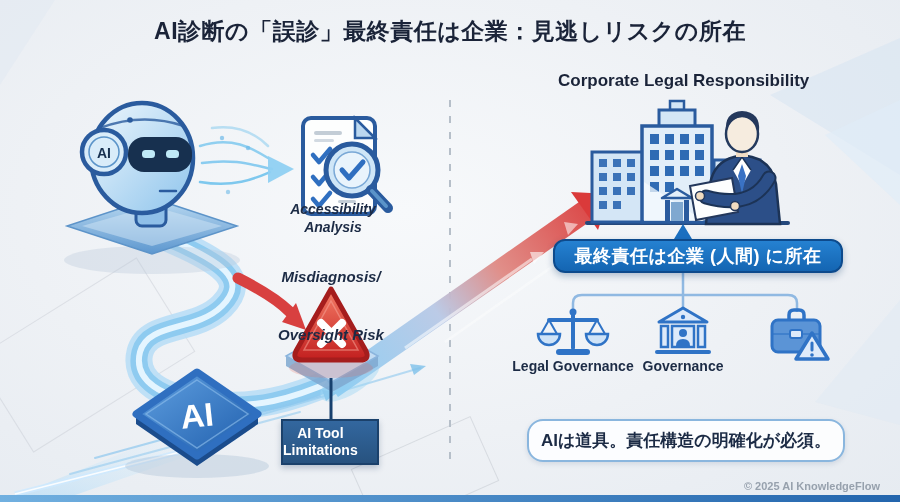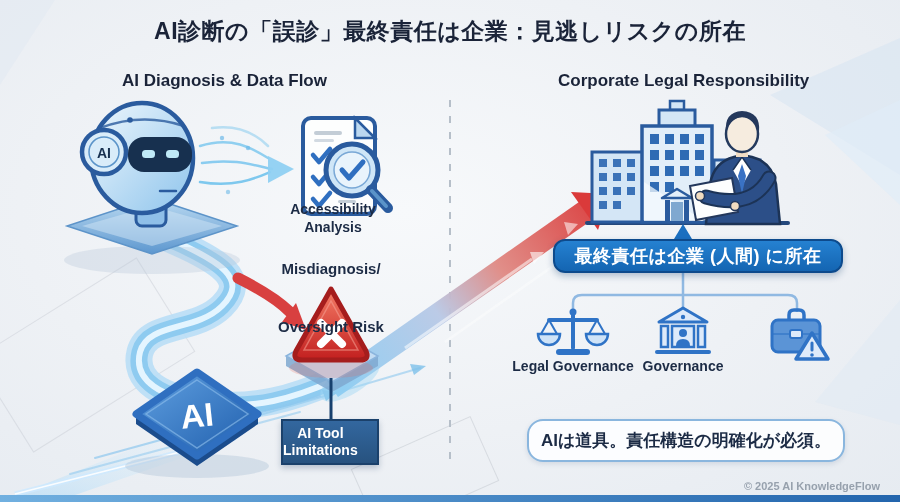--- a/index.html
+++ b/index.html
@@ -8,21 +8,21 @@
     font-family:"Liberation Sans","DejaVu Sans",sans-serif;
     background:radial-gradient(ellipse at 45% 42%, #f7f9fb 0%, #eef1f5 55%, #e6ebf1 100%);
   }
   .abs{position:absolute;}
   .art{position:absolute;left:0;top:0;}
   .title{
     left:0;right:0;top:16px;text-align:center;
     font-size:23px;font-weight:800;color:#1a2338;letter-spacing:.5px;
   }
   .sec-header{font-size:17px;font-weight:800;color:#1a2338;}
-  .lbl{color:#1c2b45;font-weight:700;text-align:center;line-height:1.25;}
+  .lbl{color:#1c2b45;font-weight:700;text-align:center;line-height:1.25;font-style:italic;}
   .lbl-accessibility{left:276px;top:201px;width:114px;font-size:14px;}
   .lbl-misdiagnosis{left:258px;top:260px;width:146px;font-size:15px;font-weight:800;}
   .limitations-box{
     left:281px;top:419px;width:98px;height:46px;
     display:flex;align-items:center;justify-content:flex-start;text-align:center;
     background:linear-gradient(180deg,#33679f,#27527f);
     border:2px solid #1b416b;border-radius:0;box-sizing:border-box;
     color:#fff;font-size:14px;font-weight:700;line-height:1.25;
     box-shadow:0 3px 6px rgba(20,50,90,.25);
   }
@@ -299,30 +299,29 @@
       <path d="M 812,333 L 828,359 L 796,359 Z" fill="#ddeafa" stroke="#2f73c6" stroke-width="3.5" stroke-linejoin="round"></path>
       <line x1="812" y1="343" x2="812" y2="350" stroke="#2f73c6" stroke-width="3" stroke-linecap="round"></line>
       <circle cx="812" cy="355" r="1.8" fill="#2f73c6"></circle>
     </g>
 
     <rect x="0" y="495" width="900" height="7" fill="url(#gBar)"></rect>
   </svg>
 
   <div class="abs title">AI診断の「誤診」最終責任は企業：見逃しリスクの所在</div>
 
-  <div class="abs sec-header" style="left:122px;top:71px;">AI Diagnosis &amp; Data Flow</div>
   <div class="abs sec-header" style="left:558px;top:71px;">Corporate Legal Responsibility</div>
 
   <div class="abs lbl lbl-accessibility">
     <span style="display:block;">Accessibility</span>
     <span style="display:block;text-align:center;">Analysis</span>
   </div>
 
   <div class="abs lbl lbl-misdiagnosis">
-    <span style="display:block;">Misdiagnosis/</span>
+    <span style="display:block;margin-top:8px;">Misdiagnosis/</span>
     <span style="display:block;margin-top:39px;">Oversight Risk</span>
   </div>
 
   <div class="abs limitations-box">
     <div>
       <span style="display:block;">AI Tool</span>
       <span style="display:block;">Limitations</span>
     </div>
   </div>
 

